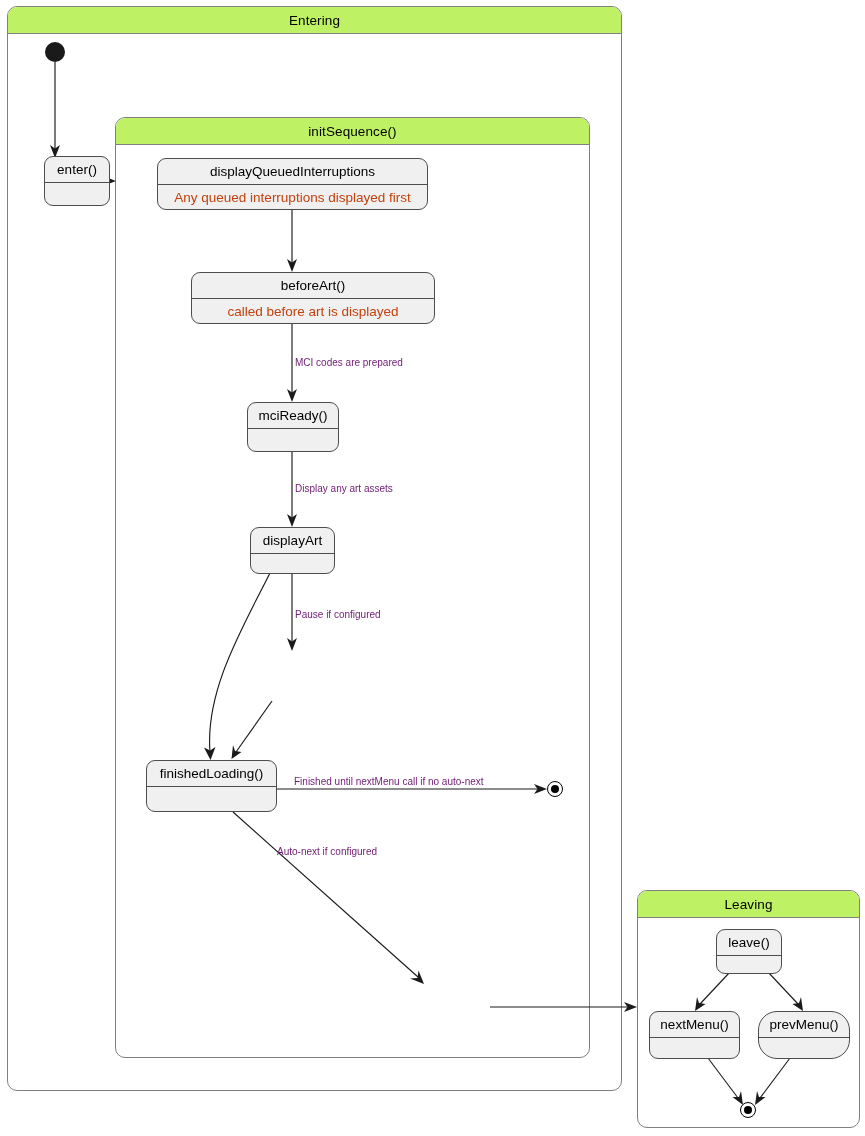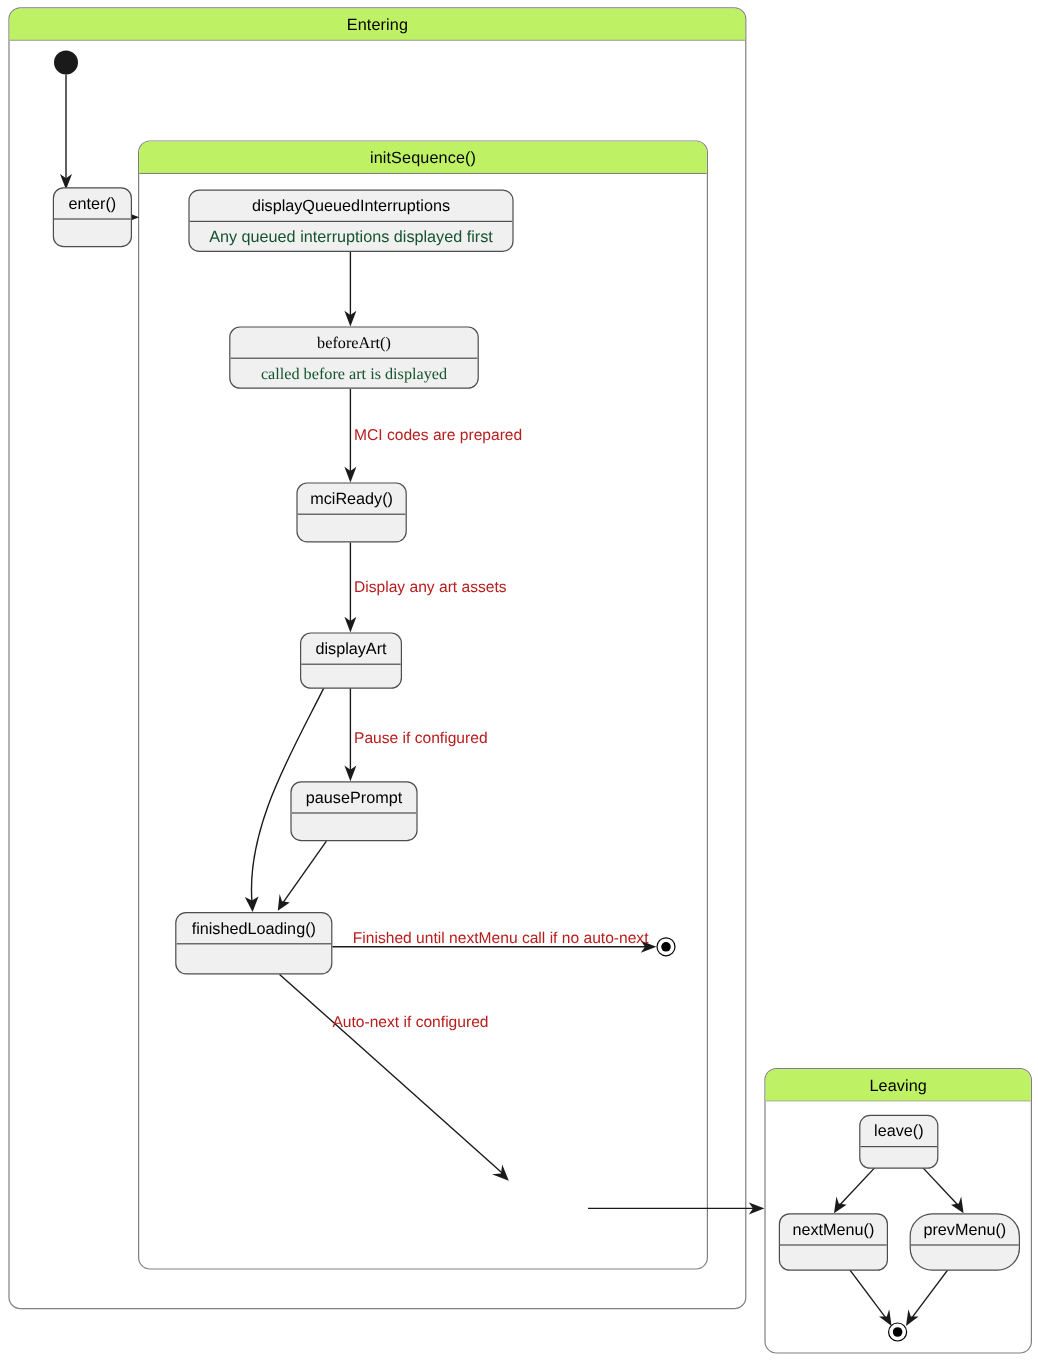--- a/index.html
+++ b/index.html
@@ -66,21 +66,21 @@
   .node-sep {
     width: 100%;
     height: 1px;
     background: #4d4d4d;
   }
   .node-body {
     box-sizing: border-box;
     width: 100%;
     text-align: center;
     font-size: 13.5px;
-    color: #14532d;
+    color: #c2410c;
     padding: 4px 7px;
     line-height: 17px;
     white-space: nowrap;
   }
   .node-body.empty {
     padding: 0;
     height: 22px;
   }
   
   .initial-state {
@@ -124,22 +124,22 @@
     fill: none;
     stroke: #1a1a1a;
     stroke-width: 1.15px;
   }
   .edge-head {
     fill: #1a1a1a;
     stroke: none;
   }
   .edge-label {
     position: absolute;
-    font-size: 13px;
-    color: #b91c1c;
+    font-size: 10px;
+    color: #701a75;
     white-space: nowrap;
     line-height: 15px;
   }
 </style>
 </head>
 <body>
 
 <div id="diagram-root">
 
   <div class="frame" style="left:7px; top:6px; width:615px; height:1085px;">
@@ -211,43 +211,38 @@
     <div class="node-sep"></div>
     <div class="node-body empty"></div>
   </div>
 
   <div class="node" style="left:157px; top:158px; width:271px; height:52px;">
     <div class="node-title">displayQueuedInterruptions</div>
     <div class="node-sep"></div>
     <div class="node-body">Any queued interruptions displayed first</div>
   </div>
 
-  <div class="node" style="left:191px; top:272px; width:208px; height:52px;font-family:Liberation Serif, serif;">
+  <div class="node" style="left:191px; top:272px; width:244px; height:52px;">
     <div class="node-title">beforeArt()</div>
     <div class="node-sep"></div>
     <div class="node-body">called before art is displayed</div>
   </div>
 
   <div class="node" style="left:247px; top:402px; width:92px; height:50px;">
     <div class="node-title">mciReady()</div>
     <div class="node-sep"></div>
     <div class="node-body empty"></div>
   </div>
 
   <div class="node" style="left:250px; top:527px; width:85px; height:47px;">
     <div class="node-title">displayArt</div>
     <div class="node-sep"></div>
     <div class="node-body empty"></div>
   </div>
 
-  <div class="node" style="left:242px; top:651px; width:106px; height:50px;">
-    <div class="node-title">pausePrompt</div>
-    <div class="node-sep"></div>
-    <div class="node-body empty"></div>
-  </div>
 
   <div class="node" style="left:146px; top:760px; width:131px; height:52px;">
     <div class="node-title">finishedLoading()</div>
     <div class="node-sep"></div>
     <div class="node-body empty"></div>
   </div>
 
 
   <div class="node" style="left:716px; top:929px; width:66px; height:45px;">
     <div class="node-title">leave()</div>

